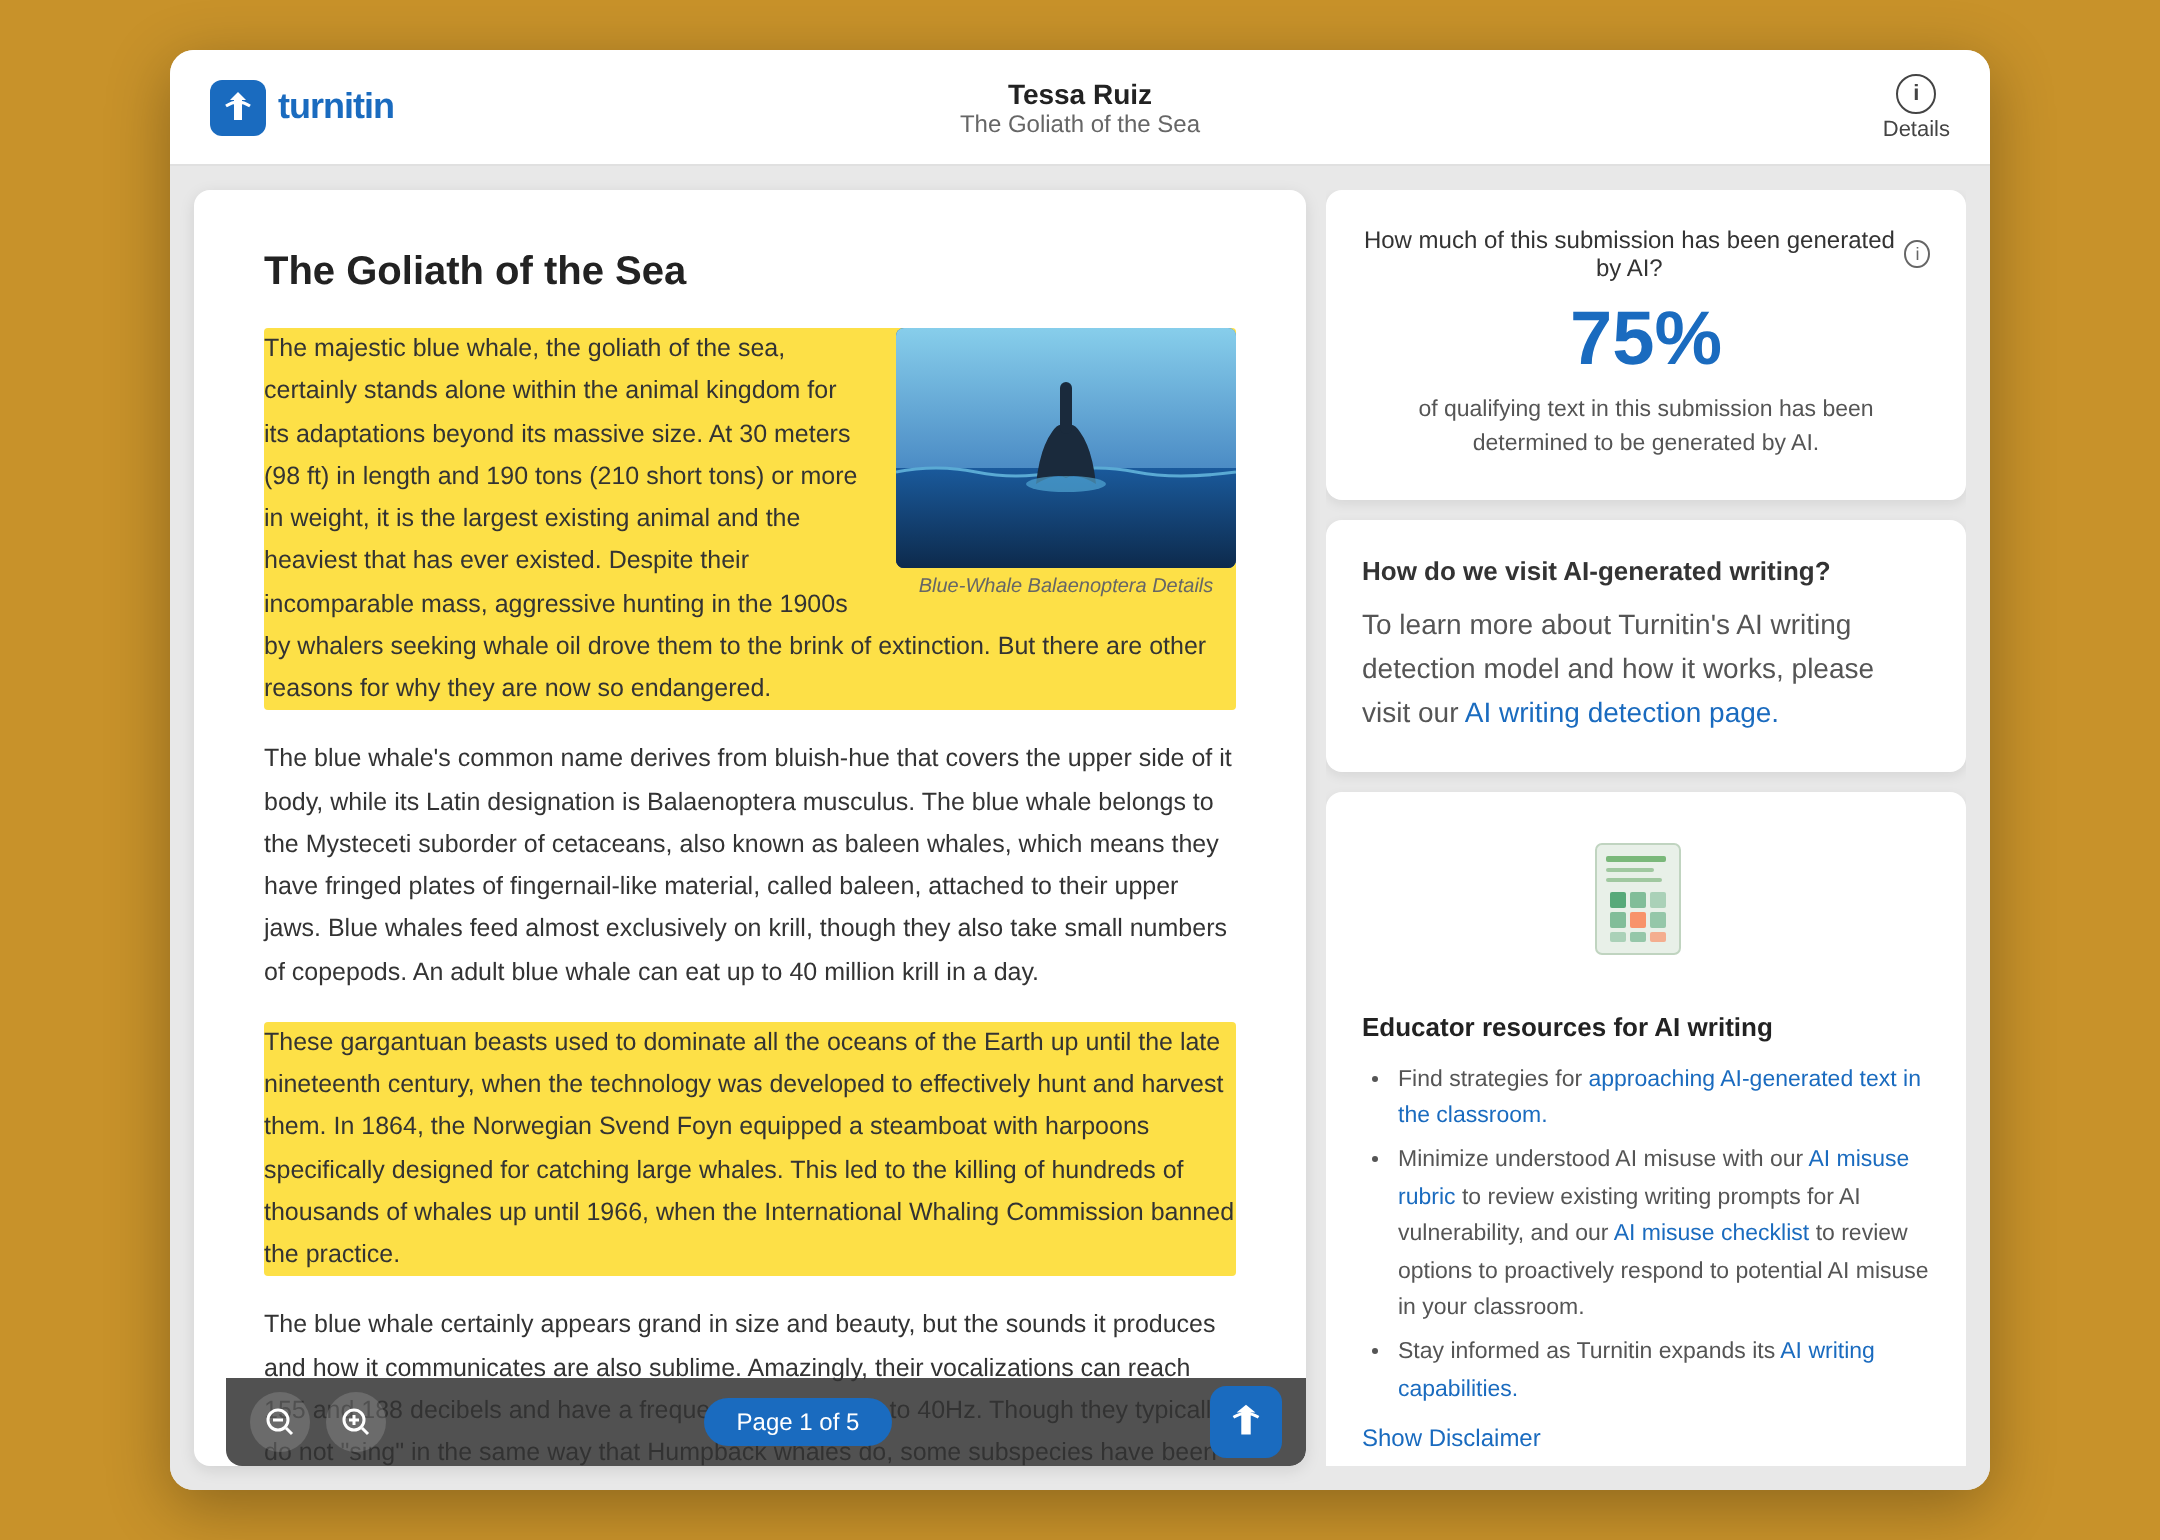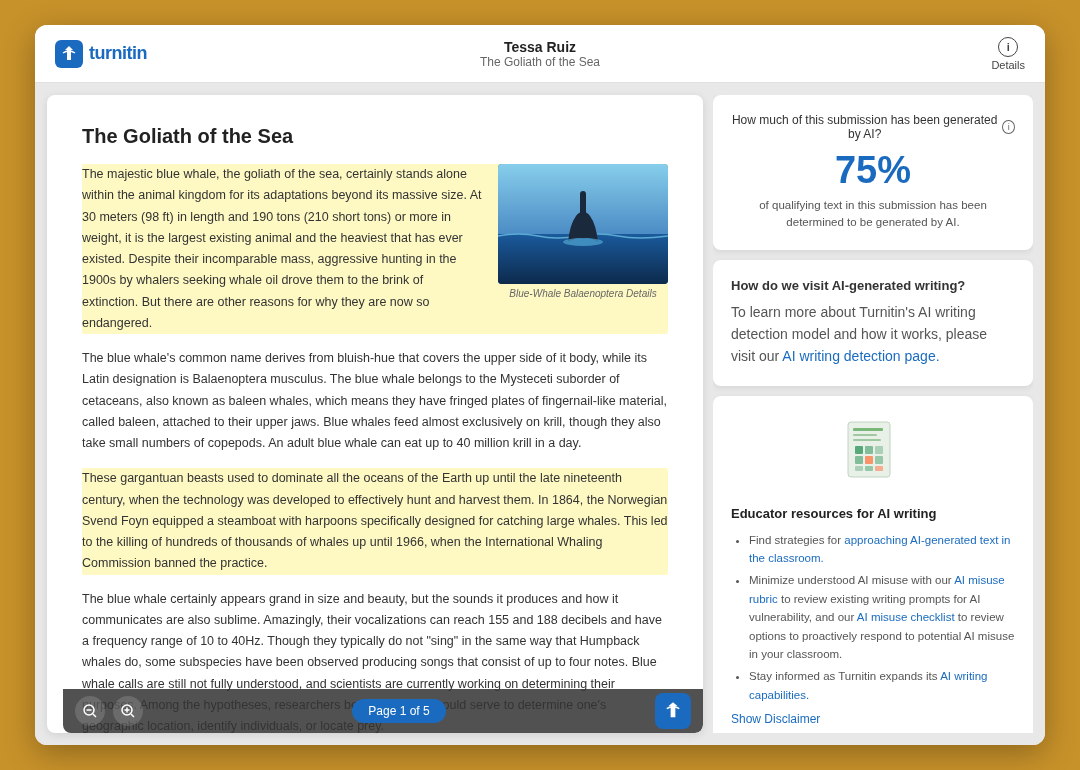--- a/index.html
+++ b/index.html
@@ -7,21 +7,21 @@
       width: 1080px;
       height: 770px;
       background: #c8922a;
       font-family: -apple-system, BlinkMacSystemFont, 'Segoe UI', Arial, sans-serif;
       display: flex;
       align-items: center;
       justify-content: center;
       overflow: hidden;
     }
     .app-window {
-      width: 1010px;
+      width: 910px;
       height: 720px;
       background: #f0f0f0;
       border-radius: 12px;
       overflow: hidden;
       display: flex;
       flex-direction: column;
       box-shadow: 0 8px 32px rgba(0,0,0,0.3);
     }
     
     .header {
@@ -123,21 +123,21 @@
       color: #222;
       margin-bottom: 16px;
     }
     .doc-paragraph {
       font-size: 12.5px;
       line-height: 1.7;
       color: #333;
       margin-bottom: 14px;
     }
     .doc-paragraph.highlighted {
-      background: #fef9c3;
+      background: #fde047;
       border-radius: 2px;
     }
     .doc-image-block {
       float: right;
       margin: 0 0 10px 16px;
       text-align: center;
     }
     .doc-image-placeholder {
       width: 170px;
       height: 120px;

